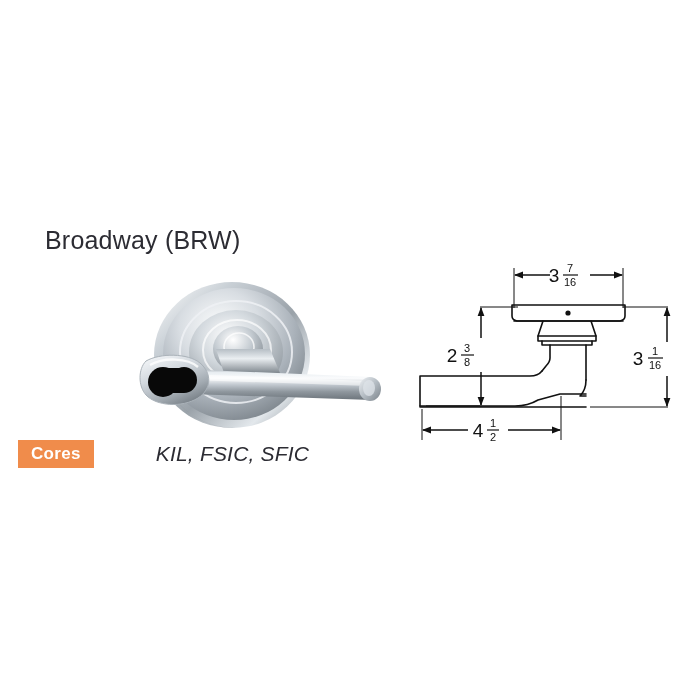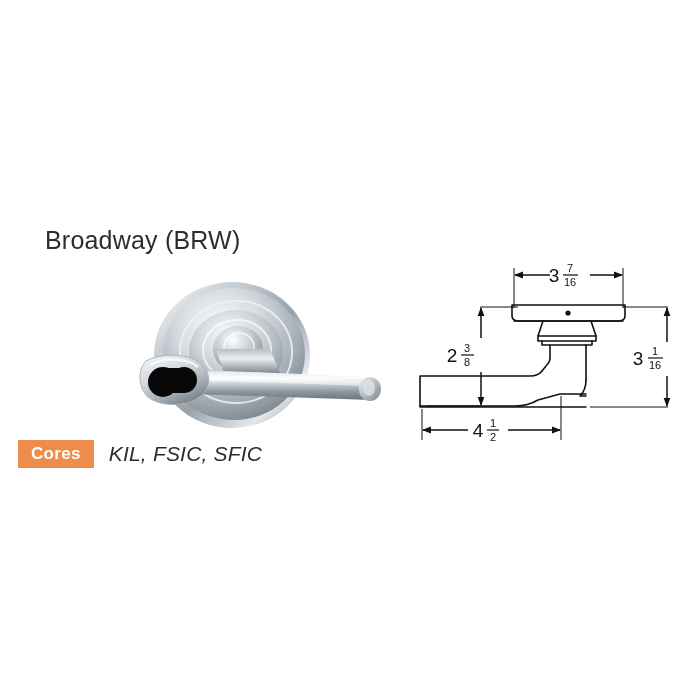--- a/index.html
+++ b/index.html
@@ -33,20 +33,21 @@
     margin-left: 8px;
   }
 
   
   .cores-row {
     position: absolute;
     left: 18px;
     top: 440px;
     display: flex;
     align-items: center;
+    gap: 47px;
   }
   .cores-badge {
     background: #f08c4b;
     color: #ffffff;
     font-size: 17px;
     font-weight: bold;
     padding: 5px 13px 6px 13px;
     line-height: 1;
     letter-spacing: 0.3px;
   }

